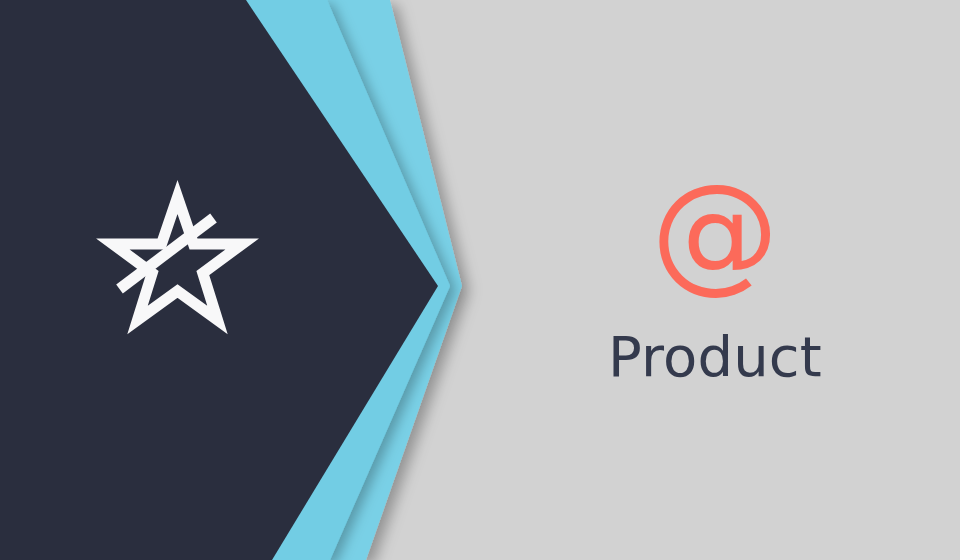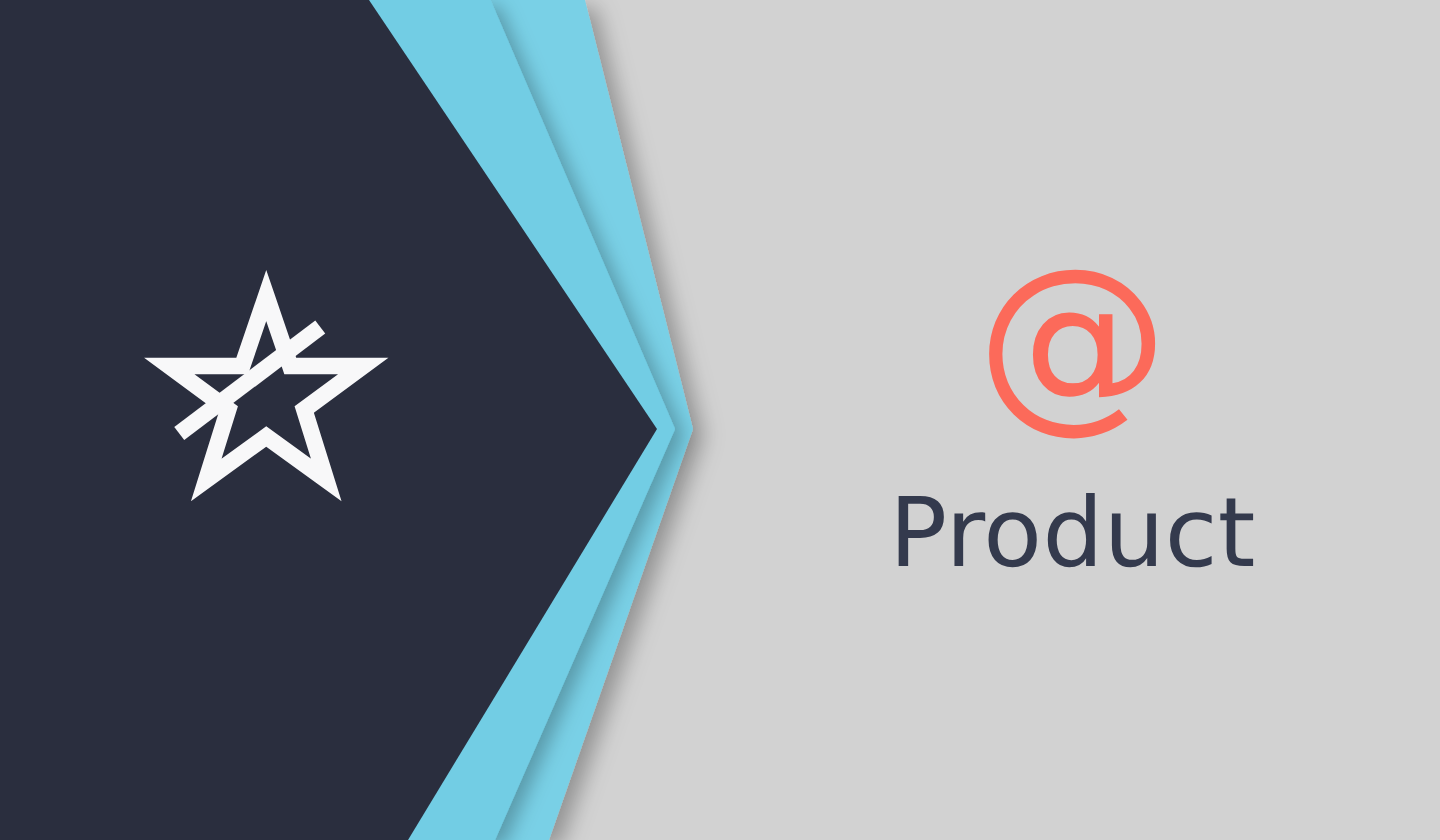--- a/index.html
+++ b/index.html
@@ -40,21 +40,21 @@
     font-weight: 400;
     color: #fc6a5a;
     margin: 0 0 26px 0;
     letter-spacing: 0;
     user-select: none;
     font-family: "DejaVu Sans", "Liberation Sans", sans-serif;
   }
   #title-block {
     text-align: center;
     color: #343a4d;
-    font-size: 64px;
+    font-size: 56px;
     line-height: 1.24;
     font-weight: 400;
     letter-spacing: 0.2px;
   }
   .title-line { display: block; white-space: nowrap; }
 </style>
 </head>
 <body>
 
 <div id="stage">

